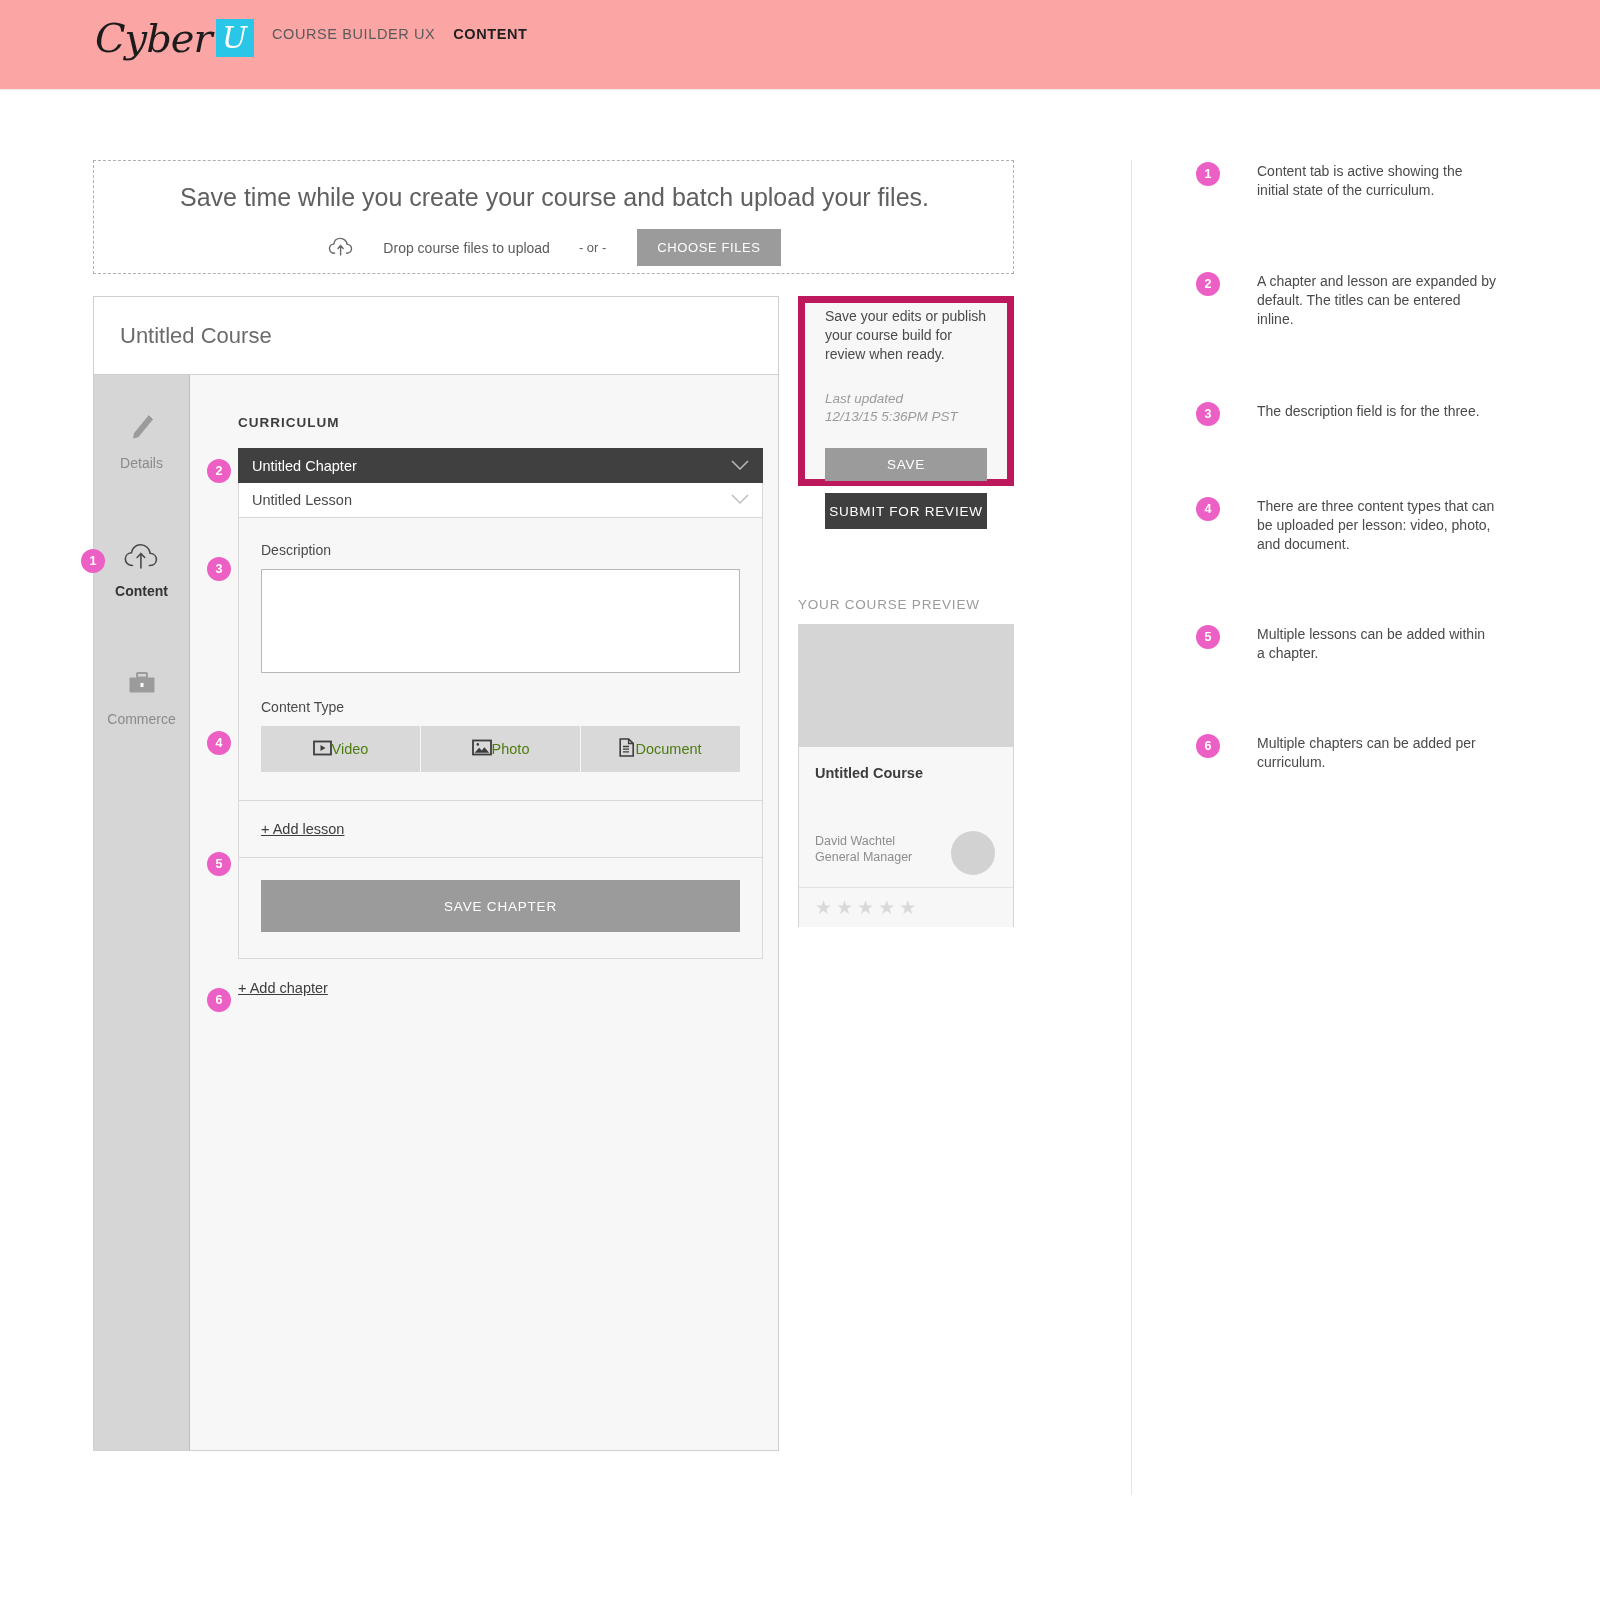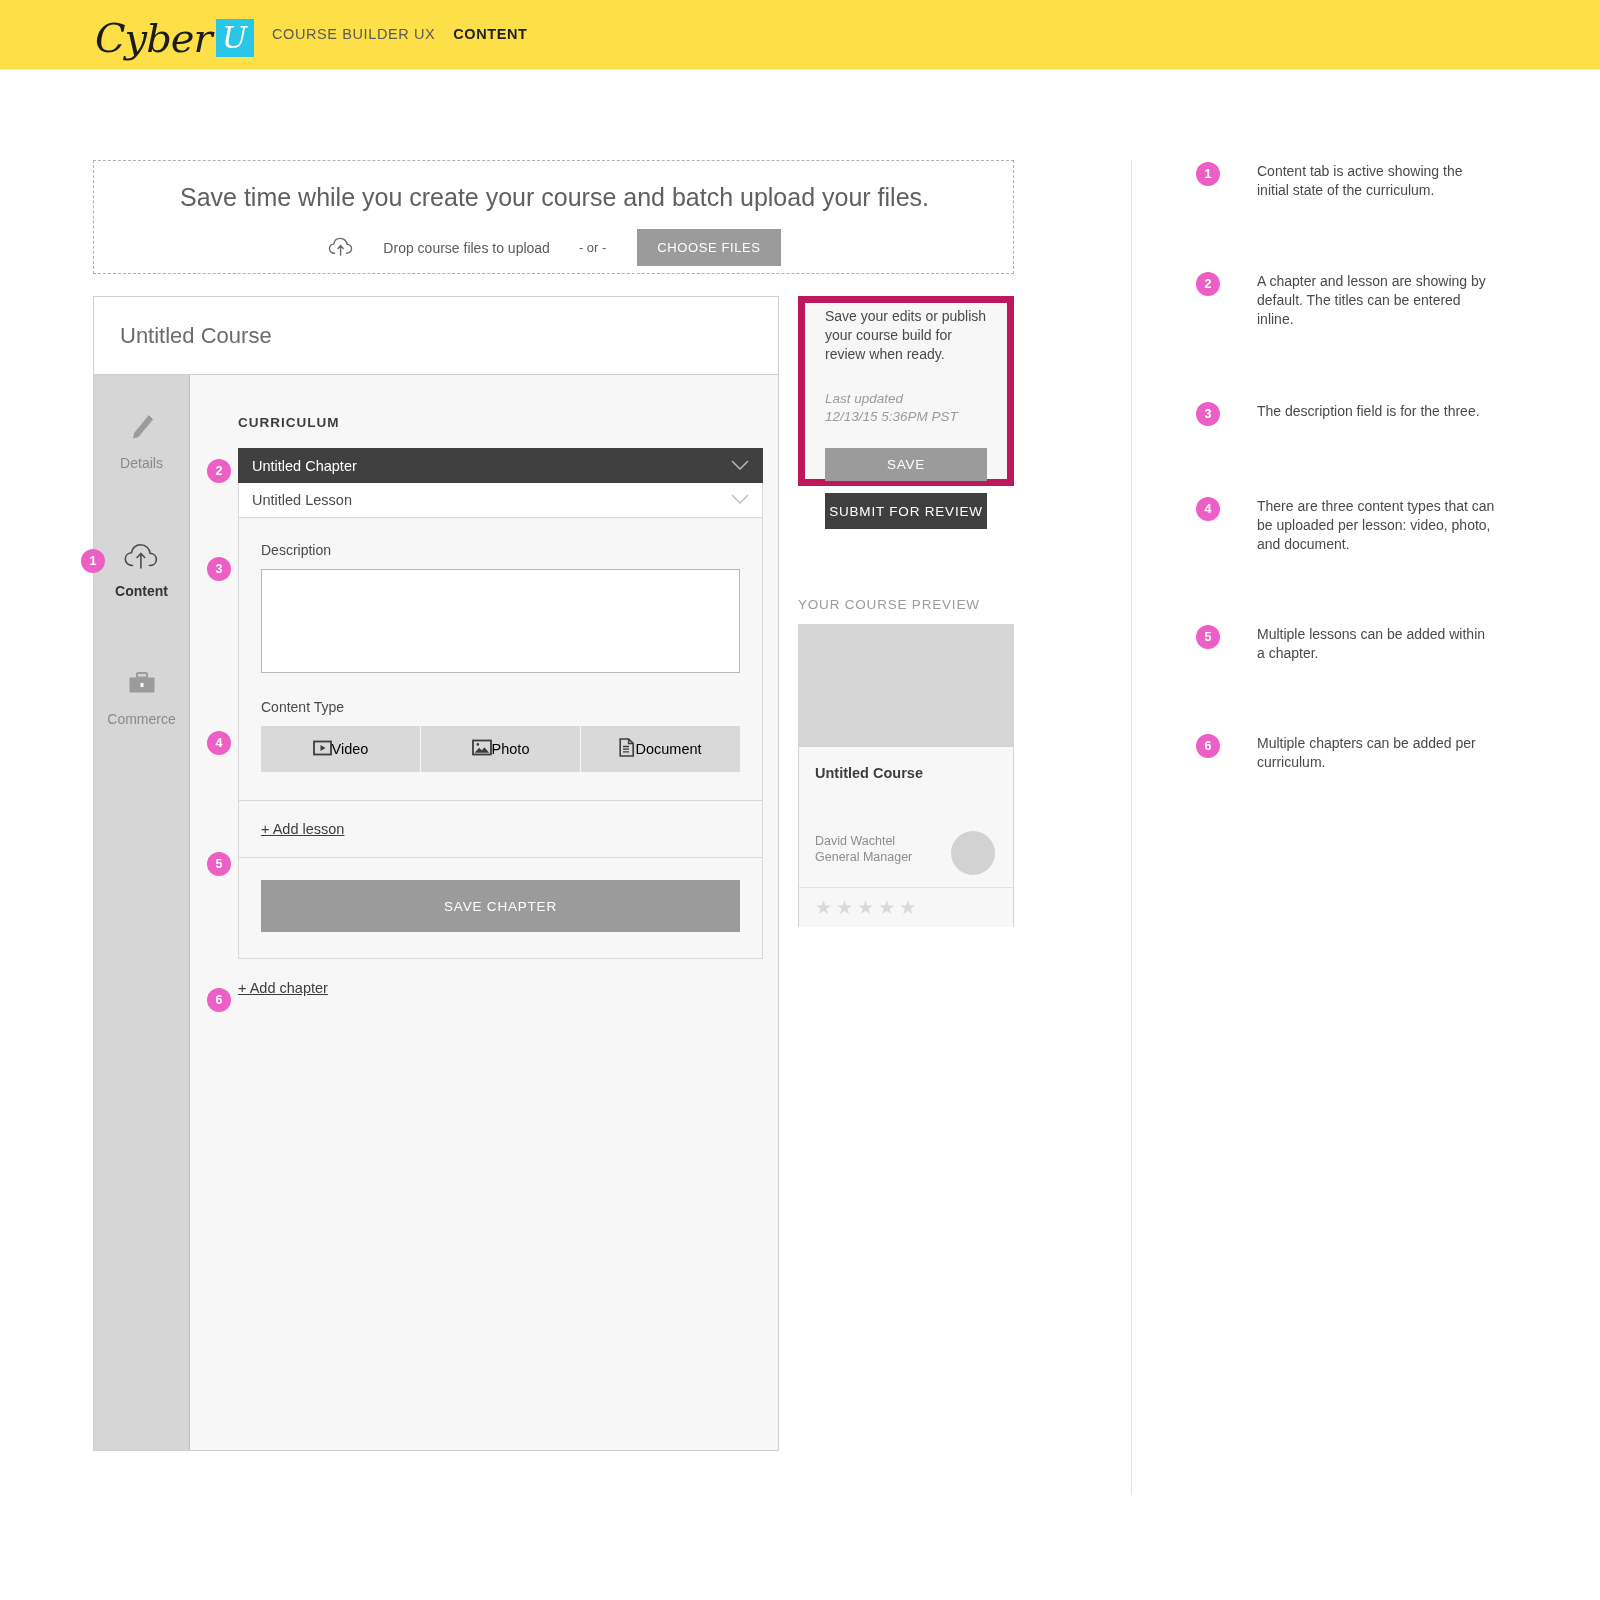--- a/index.html
+++ b/index.html
@@ -7,22 +7,22 @@
     width: 1600px; height: 1600px;
     background: #ffffff;
     font-family: "Liberation Sans", sans-serif;
     color: #4a4a4a;
     overflow: hidden;
   }
 
   
   .topbar {
     position: absolute; left: 0; top: 0;
-    width: 1600px; height: 70px;
-    background: #fde047;
+    width: 1600px; height: 90px;
+    background: #fca5a5;
     border-bottom: 1px solid #ececec;
   }
   .logo {
     position: absolute; left: 95px; top: 12px;
     display: flex; align-items: flex-end;
     height: 46px;
   }
   .logo-word {
     font-family: "DejaVu Serif", serif;
     font-style: italic;
@@ -137,21 +137,21 @@
   .desc-box {
     width: 100%; height: 104px; background: #ffffff;
     border: 1px solid #b8b8b8; margin-bottom: 26px;
   }
   .ctype-label { font-size: 14px; color: #4a4a4a; margin-bottom: 11px; }
   .ctype-row { display: flex; width: 100%; margin-bottom: 28px; }
   .ctype-btn {
     flex: 1; height: 46px; background: #d9d9d9;
     border-right: 1px solid #f7f7f7;
     display: flex; align-items: center; justify-content: center; 
-    font-size: 14.5px; color: #000000; cursor: pointer;
+    font-size: 14.5px; color: #4d7c0f; cursor: pointer;
   }
   .ctype-btn:last-child { border-right: none; }
   .sep { height: 1px; background: #d8d8d8; margin: 0 -22px; }
   .add-lesson-row { padding: 19px 0; }
   .link-underline {
     font-size: 14.5px; color: #3d3d3d; text-decoration: underline; cursor: pointer;
   }
   .save-chapter-wrap { padding: 22px 0 26px 0; }
   .save-chapter {
     width: 100%; height: 52px; background: #9b9b9b; color: #ffffff;
@@ -418,21 +418,21 @@
 
 <div class="vdivider"></div>
 
 <div class="annotations">
   <div class="anno" style="height:110px;">
     <div class="badge">1</div>
     <div class="anno-text">Content tab is active showing the initial state of the curriculum.</div>
   </div>
   <div class="anno" style="height:130px;">
     <div class="badge">2</div>
-    <div class="anno-text">A chapter and lesson are showing by default. The titles can be entered inline.</div>
+    <div class="anno-text">A chapter and lesson are expanded by default. The titles can be entered inline.</div>
   </div>
   <div class="anno" style="height:95px;">
     <div class="badge">3</div>
     <div class="anno-text">The description field is for the three.</div>
   </div>
   <div class="anno" style="height:128px;">
     <div class="badge">4</div>
     <div class="anno-text">There are three content types that can be uploaded per lesson: video, photo, and document.</div>
   </div>
   <div class="anno" style="height:109px;">

